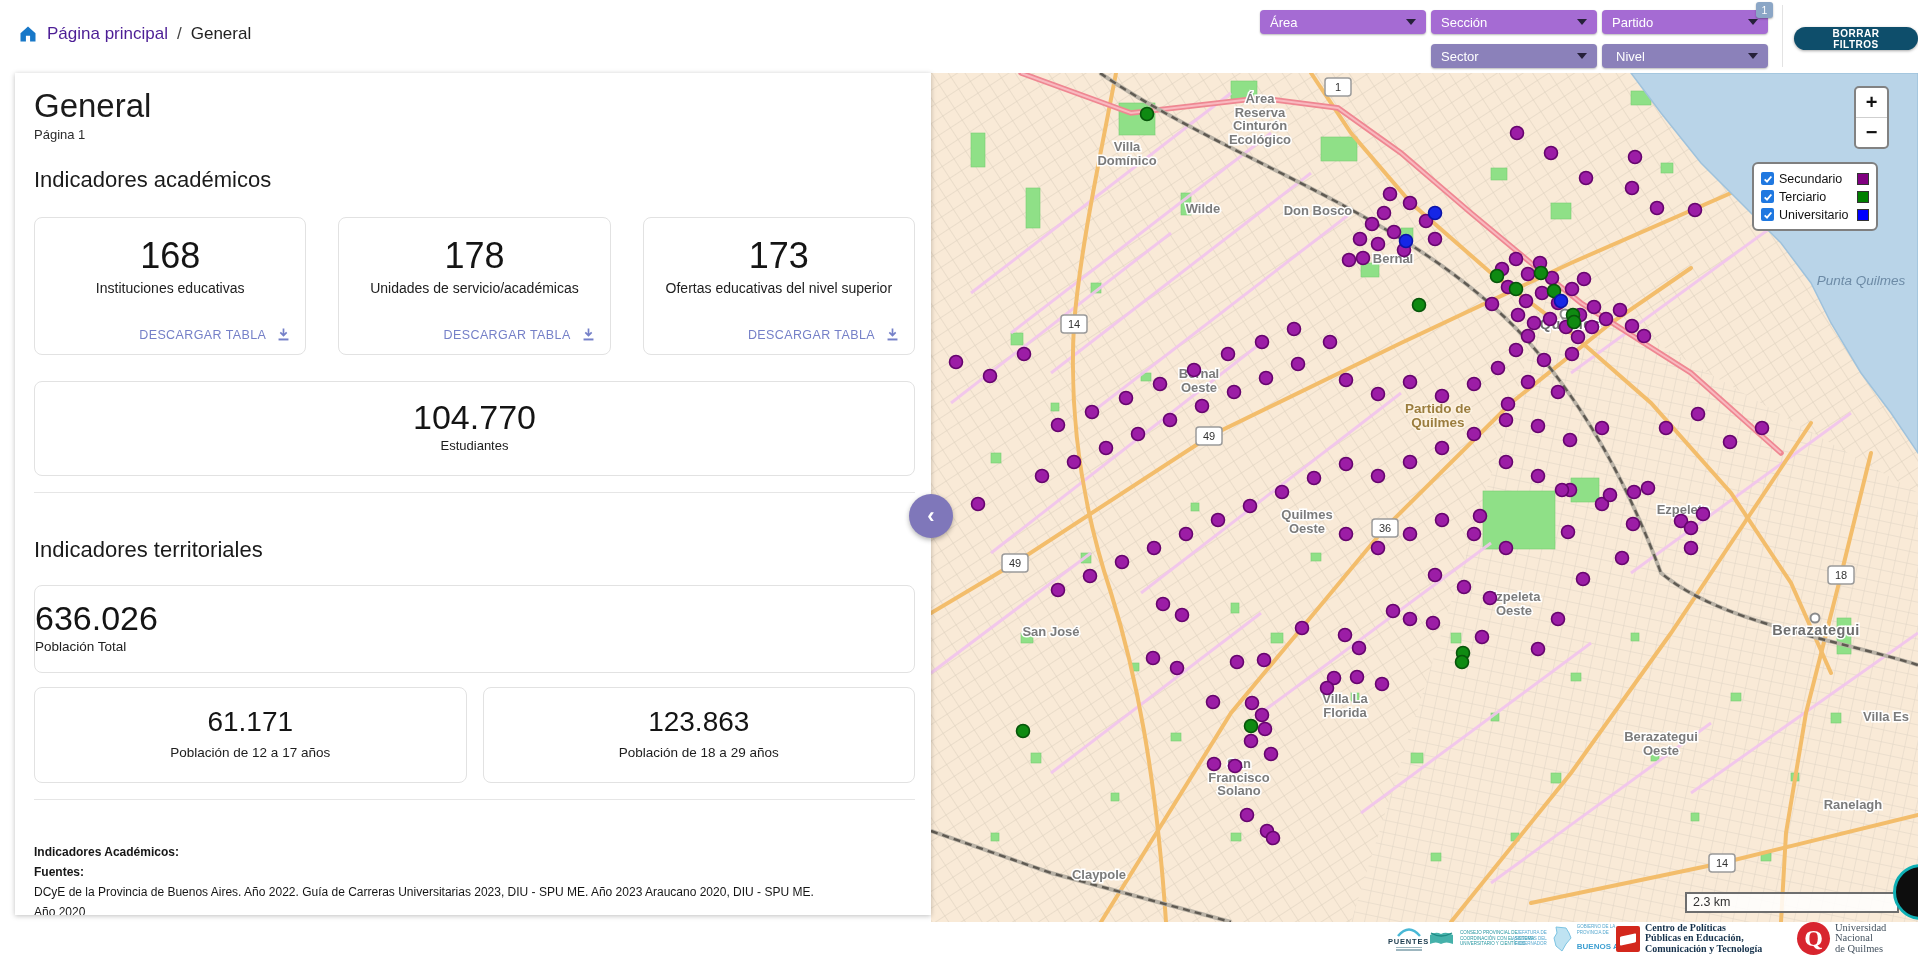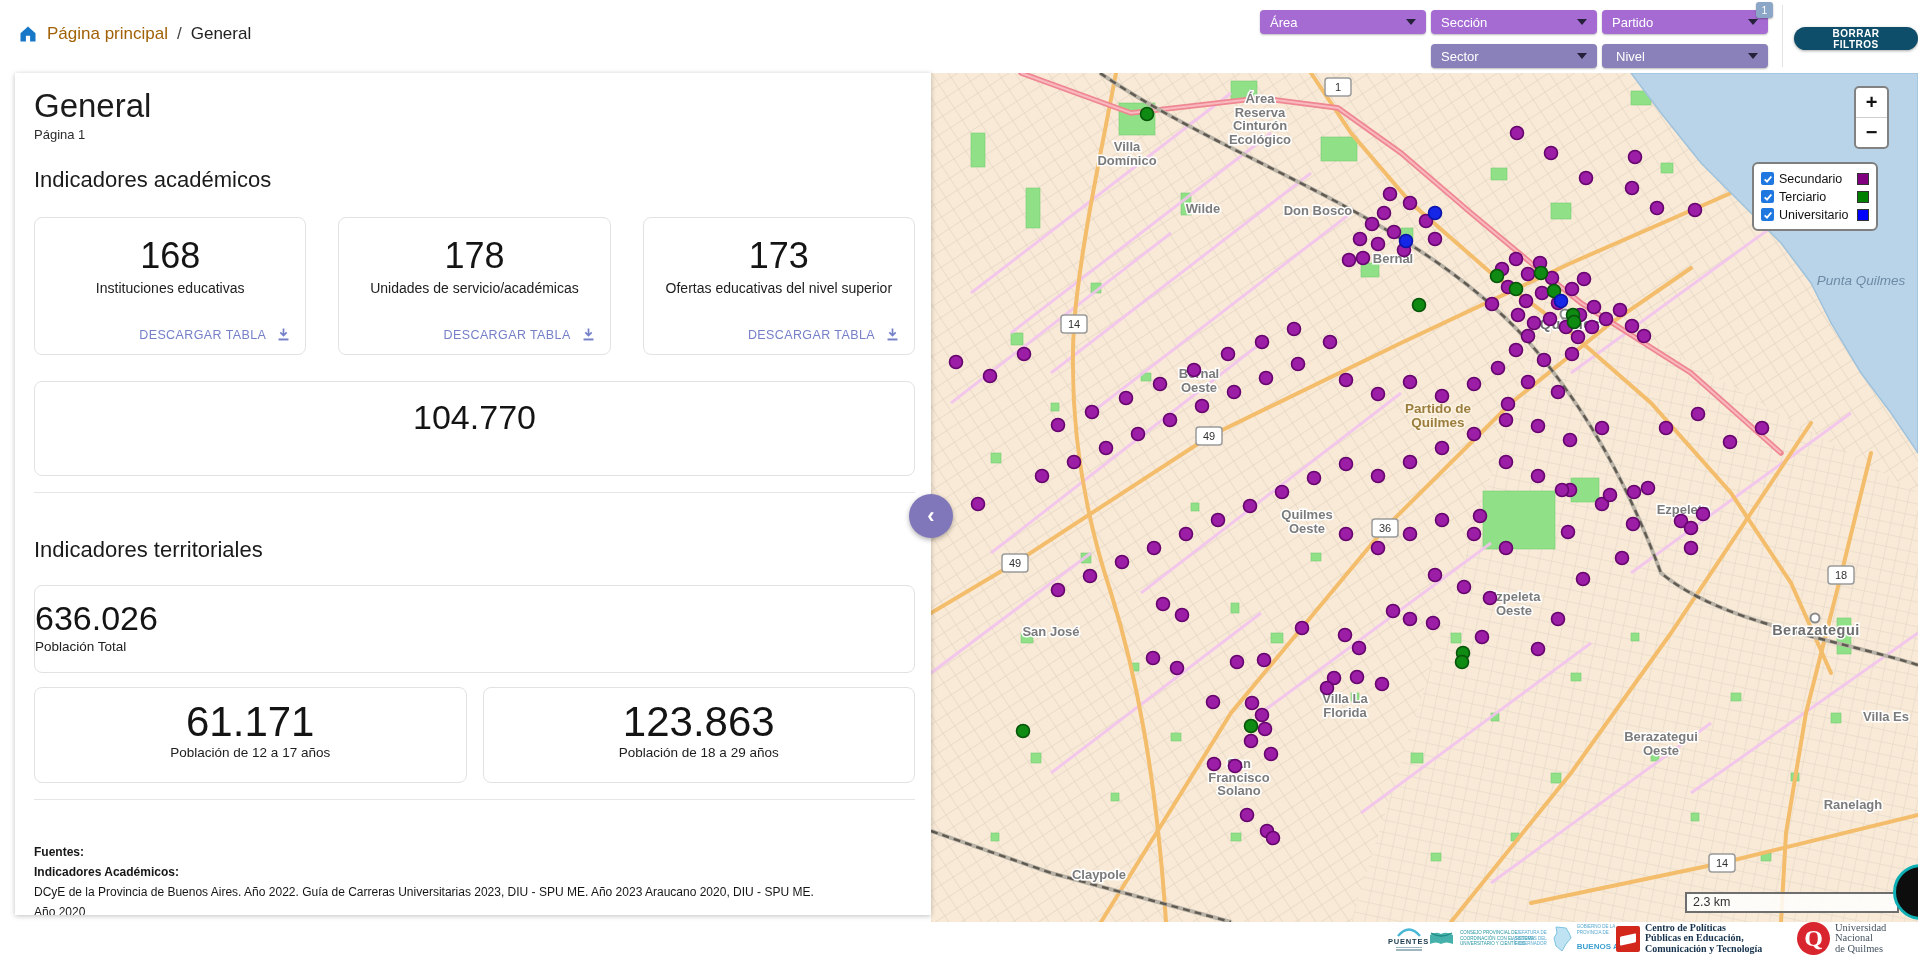--- a/index.html
+++ b/index.html
@@ -3,21 +3,21 @@
 <meta charset="utf-8">
 <style>
   html,body{margin:0;padding:0;}
   .stage{position:relative;width:1918px;height:955px;overflow:hidden;background:#ffffff;
          font-family:"Liberation Sans",sans-serif;color:#1f1f1f;}
 
   
   .topbar{position:absolute;left:0;top:0;width:1918px;height:73px;background:#fff;}
   .breadcrumb{position:absolute;left:18px;top:24px;display:flex;align-items:center;gap:9px;font-size:17px;}
   .breadcrumb .home{width:20px;height:20px;display:inline-block;}
-  .breadcrumb .link{color:#a16207;cursor:pointer;}
+  .breadcrumb .link{color:#4c1d95;cursor:pointer;}
   .breadcrumb .sep{color:#444;}
   .breadcrumb .current{color:#222;}
 
   .filters{position:absolute;top:0;left:0;width:1918px;height:73px;font-size:13px;}
   .pill{position:absolute;height:24px;width:166px;border-radius:4px;color:#fff;display:flex;
         align-items:center;padding:0 10px;box-sizing:border-box;cursor:pointer;
         box-shadow:0 1px 2px rgba(0,0,0,.28);}
   .pill .caret{margin-left:auto;width:0;height:0;border-left:5px solid transparent;
         border-right:5px solid transparent;border-top:6px solid #26203a;}
   .pill.bright{background:#a56bd3;}
@@ -48,21 +48,21 @@
   .wide-card{margin-top:26px;height:95px;text-align:center;}
   .wide-card .num{font-size:34px;line-height:40px;margin-top:15px;color:#141414;}
   .wide-card .lbl{font-size:13px;line-height:16px;margin-top:1px;color:#202020;}
   .panel hr{border:none;border-top:1px solid #e6e6e6;margin:16px 0 0 0;}
   .terr-title{margin-top:44px !important;}
   .total-card{margin-top:22px;height:88px;text-align:left;}
   .total-card .num{font-size:34px;line-height:40px;margin-top:12px;color:#141414;}
   .total-card .lbl{font-size:13.5px;line-height:16px;margin-top:1px;color:#202020;}
   .pop-row{display:flex;gap:16px;margin-top:14px;}
   .pop-card{flex:1;height:96px;text-align:center;}
-  .pop-card .num{font-size:42px;line-height:40px;margin-top:14px;color:#141414;}
+  .pop-card .num{font-size:28px;line-height:40px;margin-top:14px;color:#141414;}
   .pop-card .lbl{font-size:13.5px;line-height:17px;margin-top:2px;color:#202020;}
   .foot{margin-top:44px;font-size:12px;line-height:16px;color:#161616;}
   .foot .b{font-weight:bold;margin-bottom:4px;}
   .foot .t{font-size:12px;margin-bottom:4px;}
 
   
   .map{position:absolute;left:931px;top:73px;width:987px;height:849px;background:#f9ead7;
        overflow:hidden;cursor:grab;}
   .map svg text{font-family:"Liberation Sans",sans-serif;}
   .lbl-place{fill:#7b7b7b;font-size:13px;font-weight:bold;stroke:#ffffff;stroke-width:3px;
@@ -204,20 +204,21 @@
           <svg viewBox="0 0 24 24" width="17" height="17" fill="none" stroke="#7580c8" stroke-width="2.4">
               <path d="M12 3.5 V13 M7.5 9 L12 13.5 L16.5 9"></path>
               <path d="M5 19 H19" stroke-width="2.8"></path>
             </svg>
         </div>
       </div>
     </div>
 
     <div class="card wide-card">
       <div class="num">104.770</div>
+      <div class="lbl">Estudiantes</div>
     </div>
 
     <hr>
 
     <h2 class="terr-title">Indicadores territoriales</h2>
 
     <div class="card total-card">
       <div class="num">636.026</div>
       <div class="lbl">Población Total</div>
     </div>
@@ -229,22 +230,22 @@
       </div>
       <div class="card pop-card">
         <div class="num">123.863</div>
         <div class="lbl">Población de 18 a 29 años</div>
       </div>
     </div>
 
     <hr>
 
     <div class="foot">
+      <div class="b">Indicadores Académicos:</div>
       <div class="b">Fuentes:</div>
-      <div class="b">Indicadores Académicos:</div>
       <div class="t">DCyE de la Provincia de Buenos Aires. Año 2022. Guía de Carreras Universitarias 2023, DIU - SPU ME. Año 2023 Araucano 2020, DIU - SPU ME.</div>
       <div class="t">Año 2020</div>
     </div>
   </div>
 
   <div class="map">
     <svg id="map-svg" width="987" height="849" viewBox="0 0 987 849">
       <defs>
         <pattern id="g1" width="14" height="14" patternUnits="userSpaceOnUse" patternTransform="rotate(-33)">
           <path d="M0 0 H14 M0 0 V14" stroke="#d5cab7" stroke-width="1" fill="none"></path>

